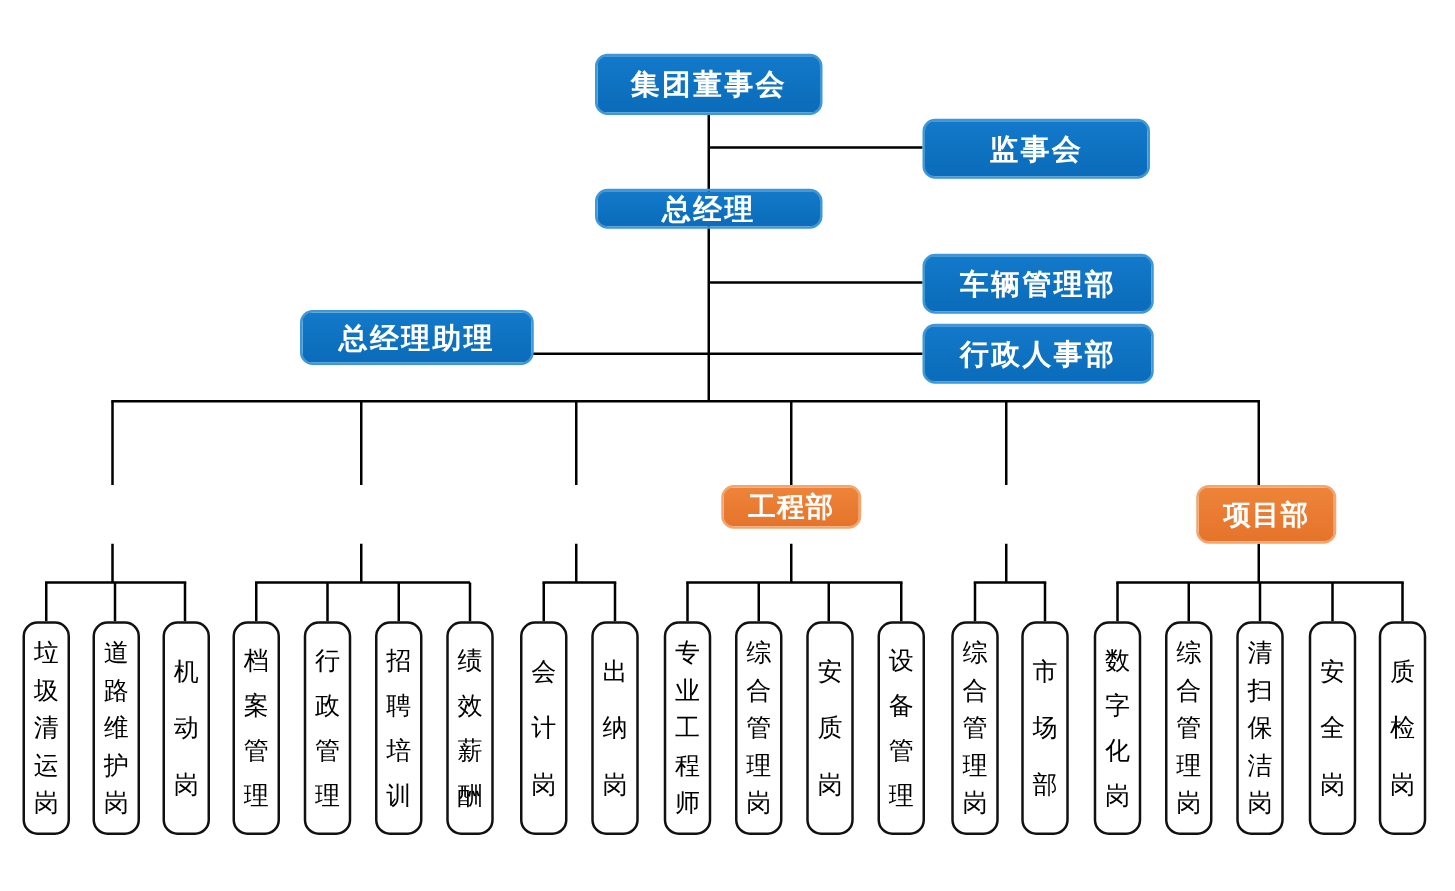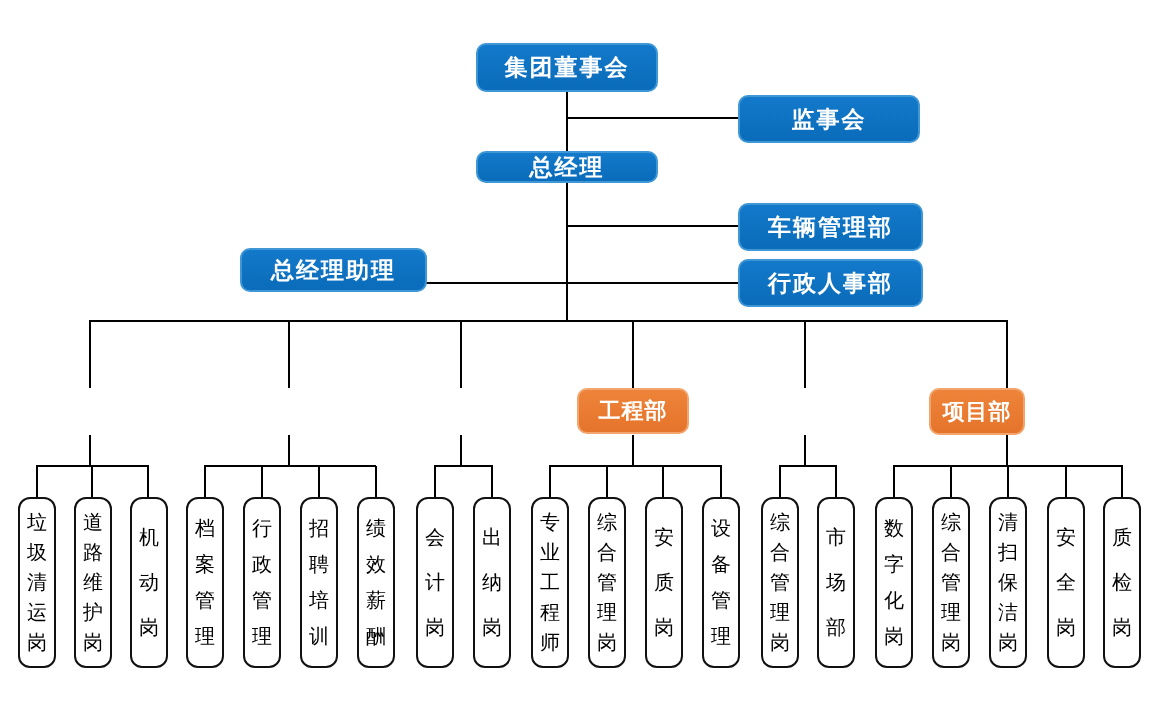--- a/index.html
+++ b/index.html
@@ -126,24 +126,24 @@
   <div class="node blue" style="left:738px; top:203px; width:185px; height:48px">
     <span>车辆管理部</span>
   </div>
   <div class="node blue" style="left:240px; top:248px; width:187px; height:44px">
     <span>总经理助理</span>
   </div>
   <div class="node blue" style="left:738px; top:259px; width:185px; height:48px">
     <span>行政人事部</span>
   </div>
 
-  <div class="node orange" style="left:577px; top:388px; width:112px; height:46px">
+  <div class="node orange" style="left:577px; top:388px; width:112px; height:35px">
     <span>工程部</span>
   </div>
-  <div class="node orange" style="left:929px; top:388px; width:96px; height:47px">
+  <div class="node orange" style="left:957px; top:388px; width:112px; height:47px">
     <span>项目部</span>
   </div>
 
   <div class="node leaf" style="left:18px">
     <span class="v-text">
         <span>垃</span>
         <span>圾</span>
         <span>清</span>
         <span>运</span>
         <span>岗</span>

